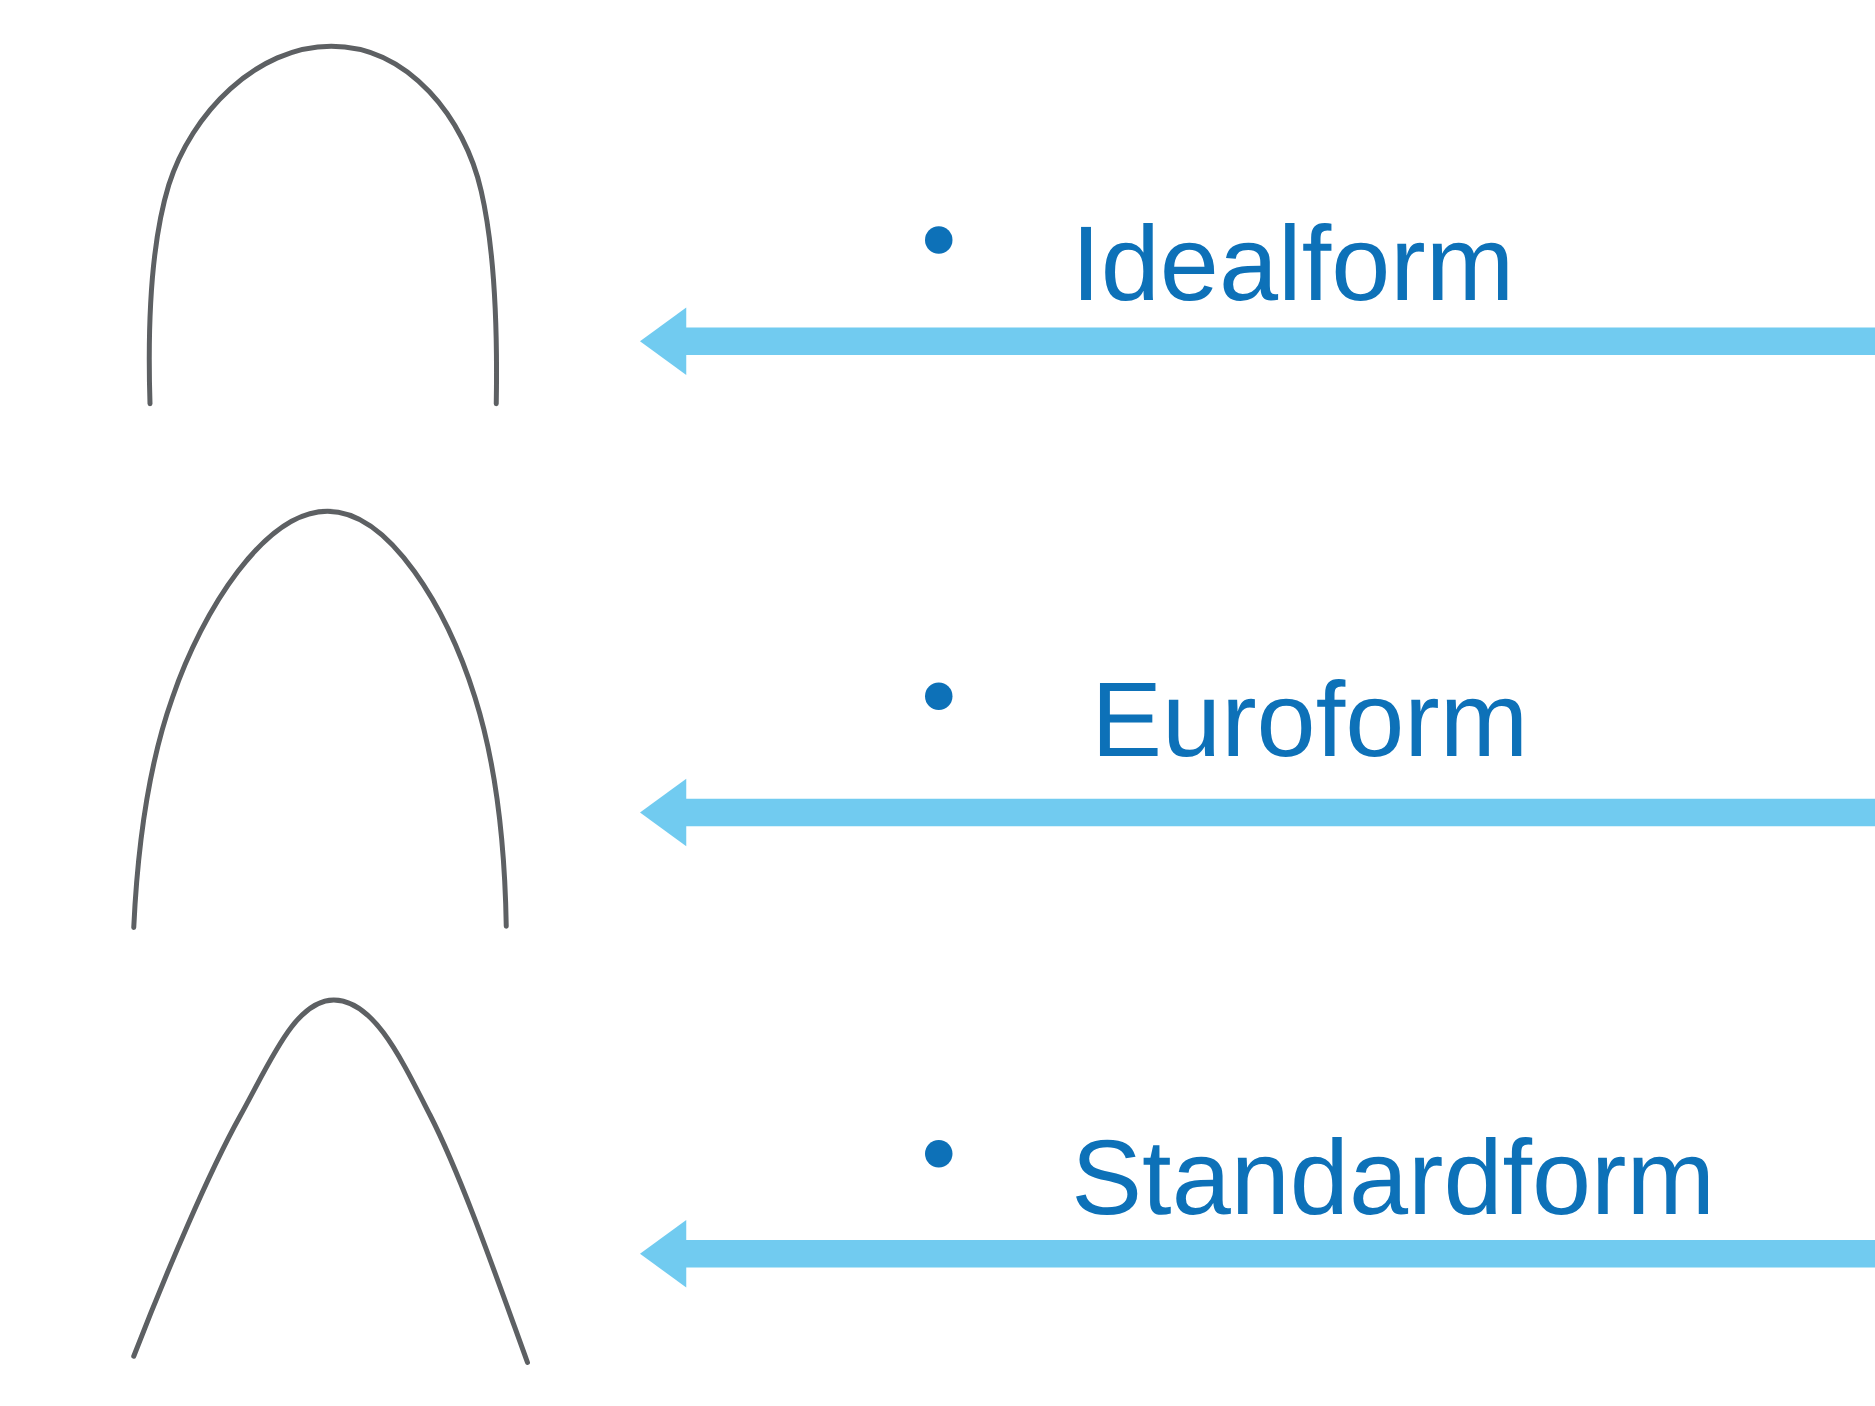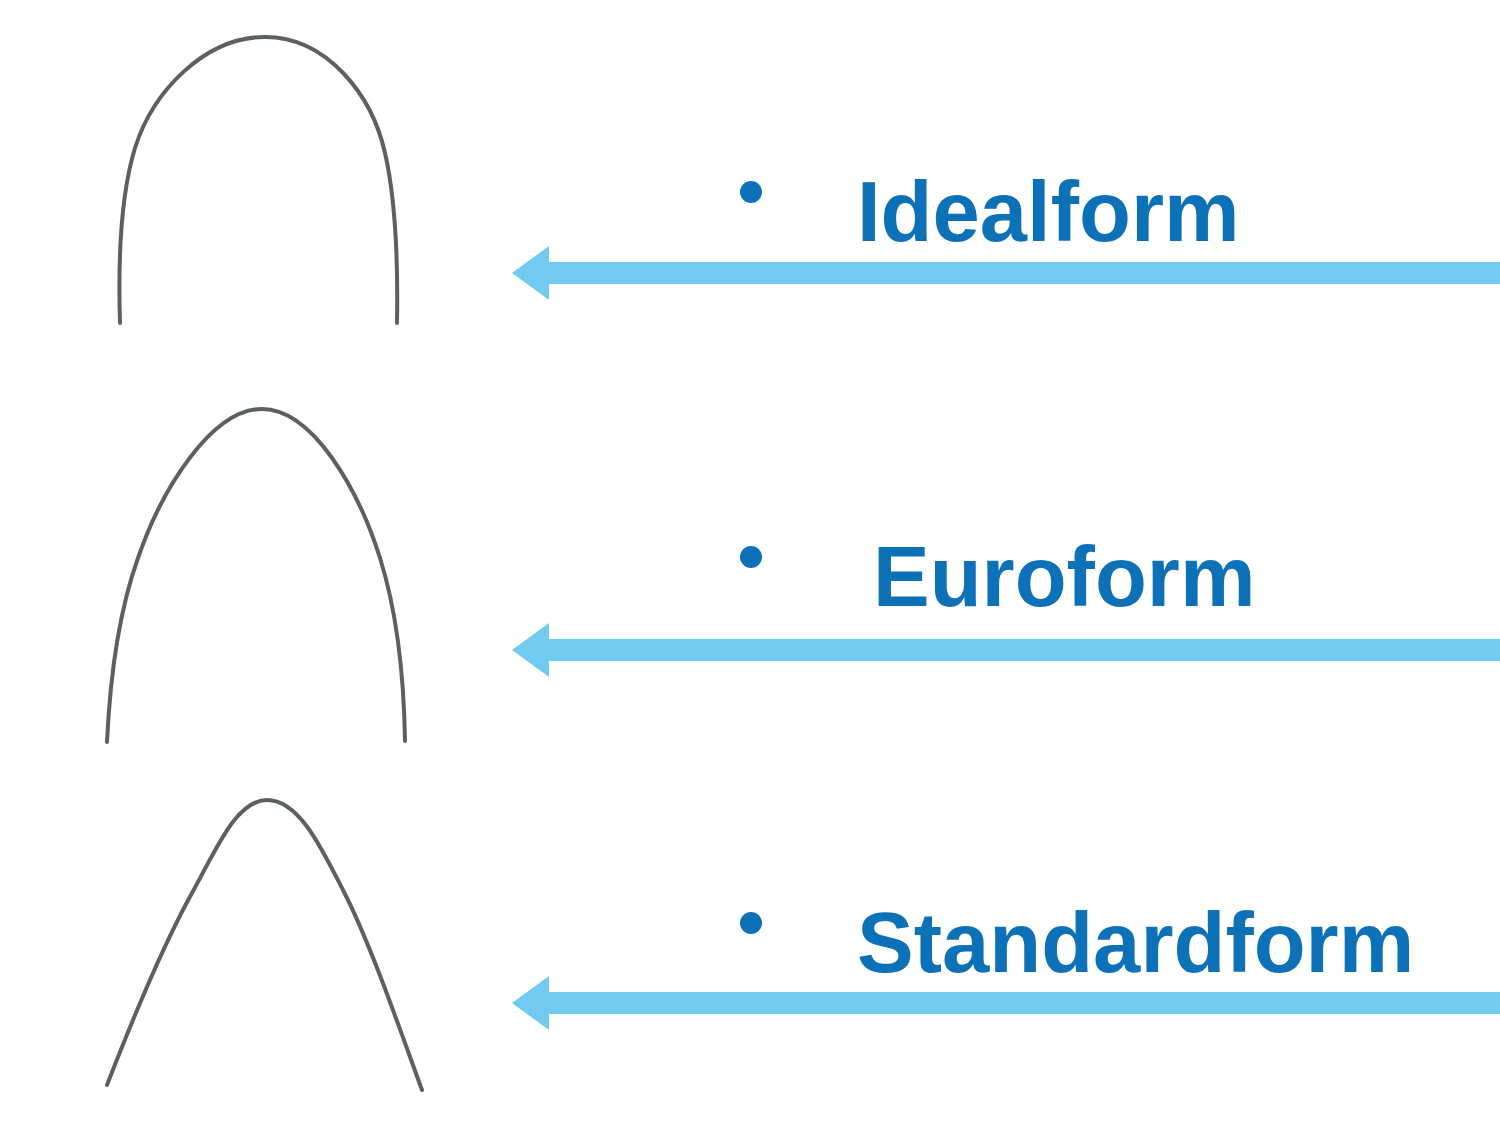--- a/index.html
+++ b/index.html
@@ -45,21 +45,21 @@
   .bullet {
     width: 22px;
     height: 22px;
     border-radius: 50%;
     background: var(--text, #0d71b8);
     margin-right: 95px;
     flex: 0 0 auto;
   }
   .label-text {
     font-size: 85px;
-    font-weight: 700;
+    font-weight: 400;
     color: var(--text, #0d71b8);
     letter-spacing: 0px;
     margin-top: 39px;
   }
 
   .arrow-svg {
     position: absolute;
     left: 512px;
     width: 988px;
     height: 60px;

